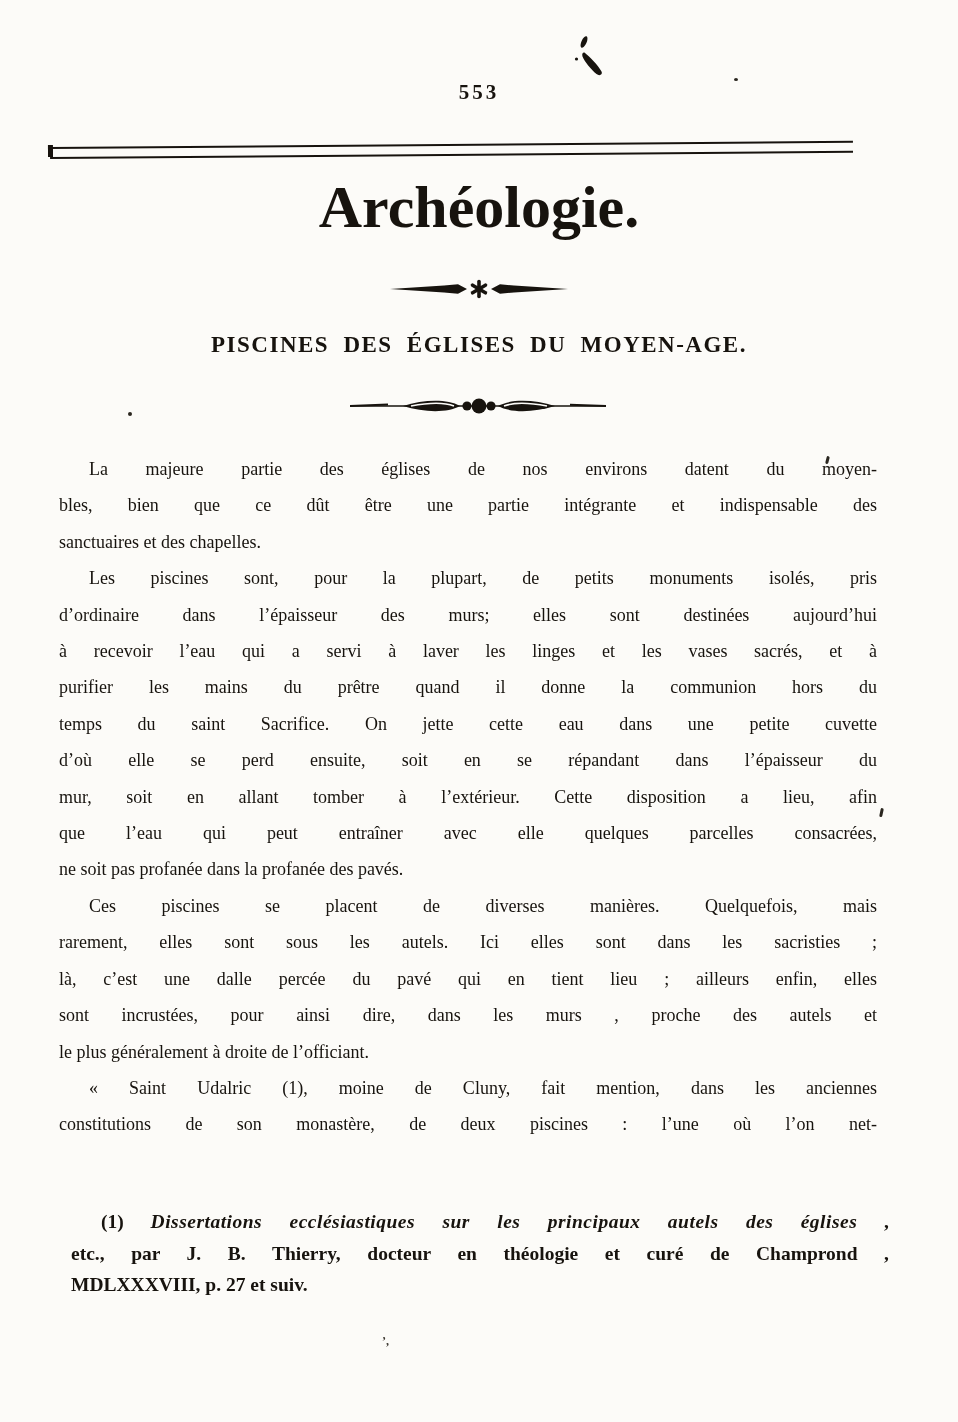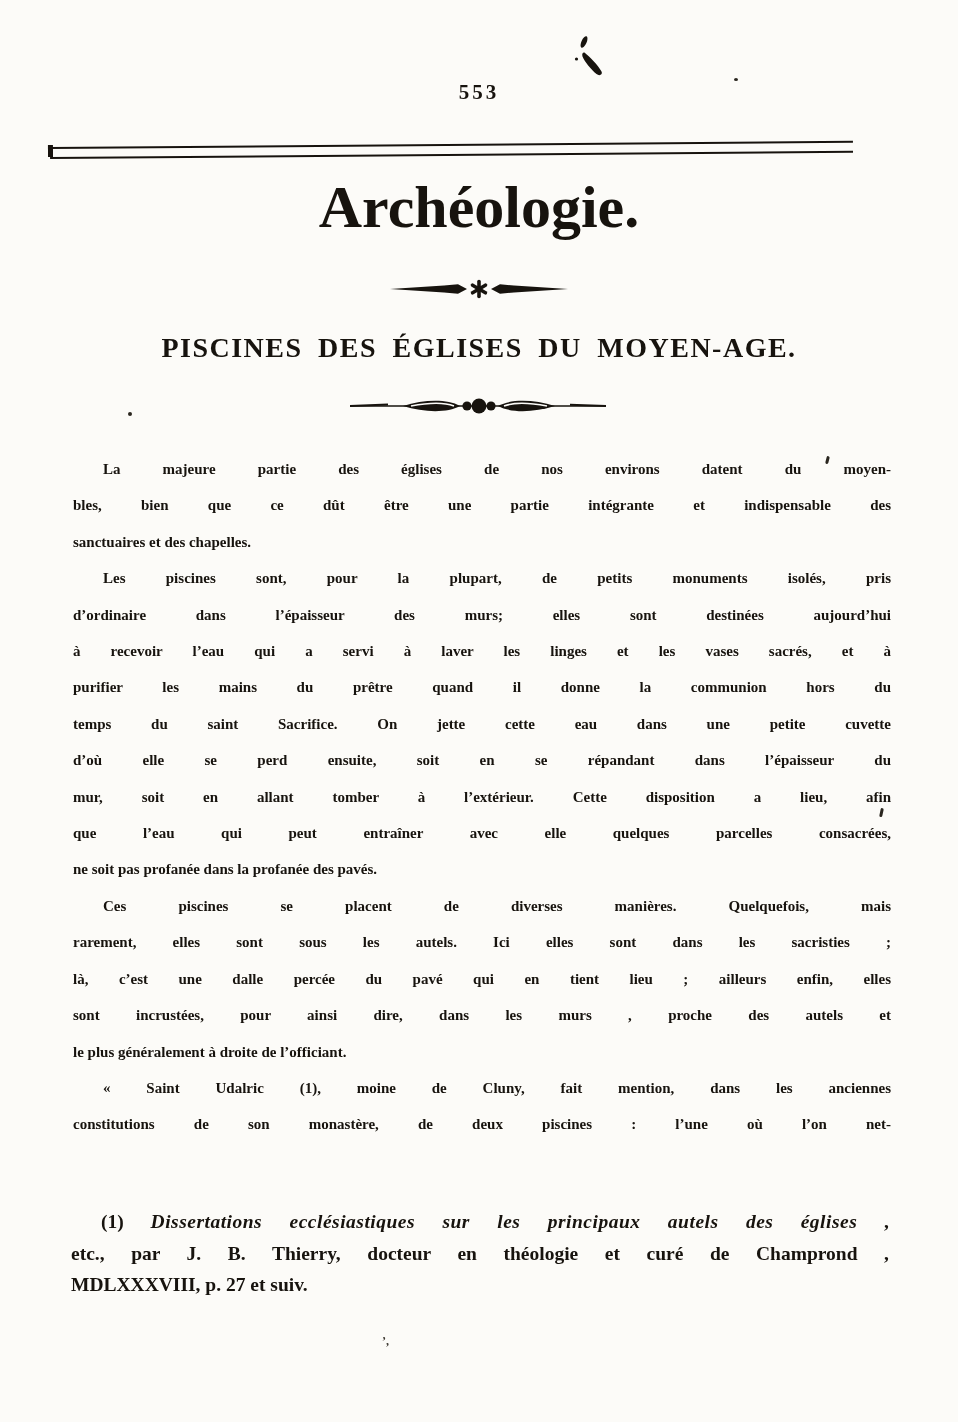--- a/index.html
+++ b/index.html
@@ -24,29 +24,29 @@
   .double-rule::before{
     content:"";position:absolute;left:-2px;top:-4px;width:5px;height:12px;background:#17130e;
   }
   .title{
     position:absolute;top:168px;left:0;width:100%;margin:0;
     text-align:center;font-size:60px;font-weight:bold;line-height:1.3;
     letter-spacing:0px;
   }
   .heading{
     position:absolute;top:332px;left:0;width:100%;margin:0;
-    text-align:center;font-size:28px;font-weight:bold;
+    text-align:center;font-size:23px;font-weight:bold;
     letter-spacing:1.5px;word-spacing:7px;
   }
   .divider1{position:absolute;top:279px;left:50%;transform:translateX(-50%);}
   .divider2{position:absolute;top:395px;left:50%;transform:translateX(-50%);}
   
   .body-text{
-    position:absolute;top:451px;left:73px;width:818px;
-    font-size:15px;font-weight:bold;line-height:36.4px;
+    position:absolute;top:451px;left:59px;width:818px;
+    font-size:18px;font-weight:normal;line-height:36.4px;
   }
   .footnote{
     position:absolute;top:1206px;left:59px;width:818px;
     font-size:19.5px;font-weight:bold;line-height:31.5px;margin-left:12px;
   }
   .line{text-align:justify;text-align-last:justify;}
   .line.end{text-align-last:left;}
   .line.indent{text-indent:30px;}
   .it{font-style:italic;letter-spacing:0.5px;}
   

